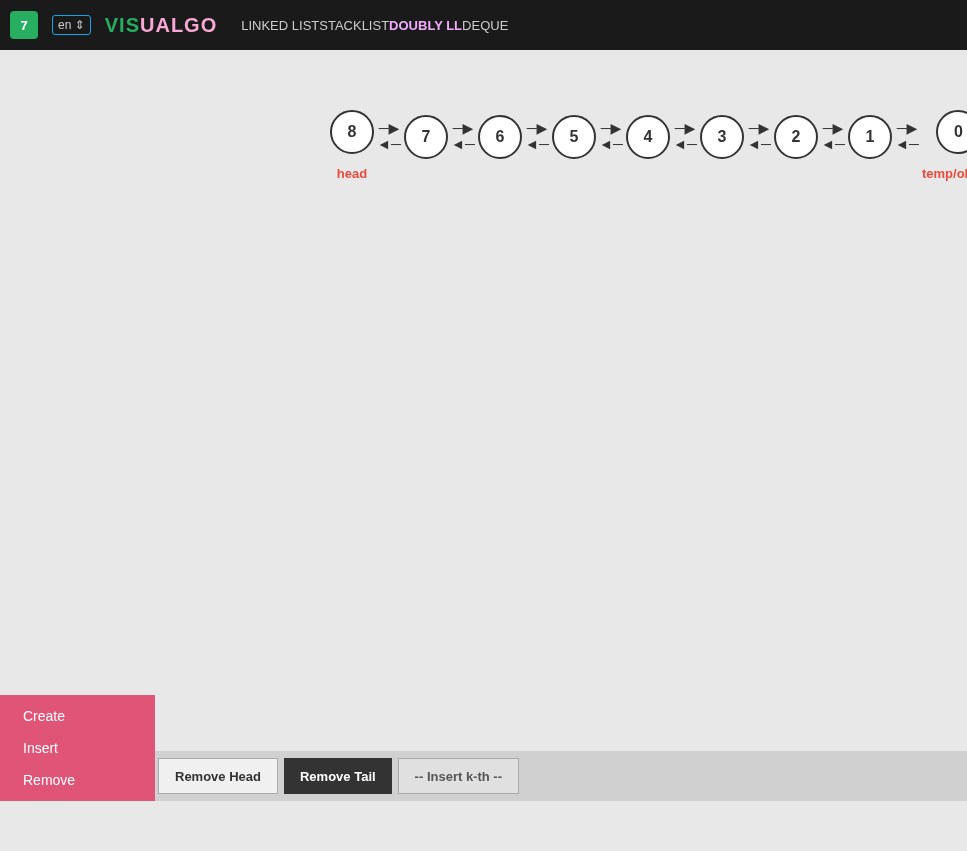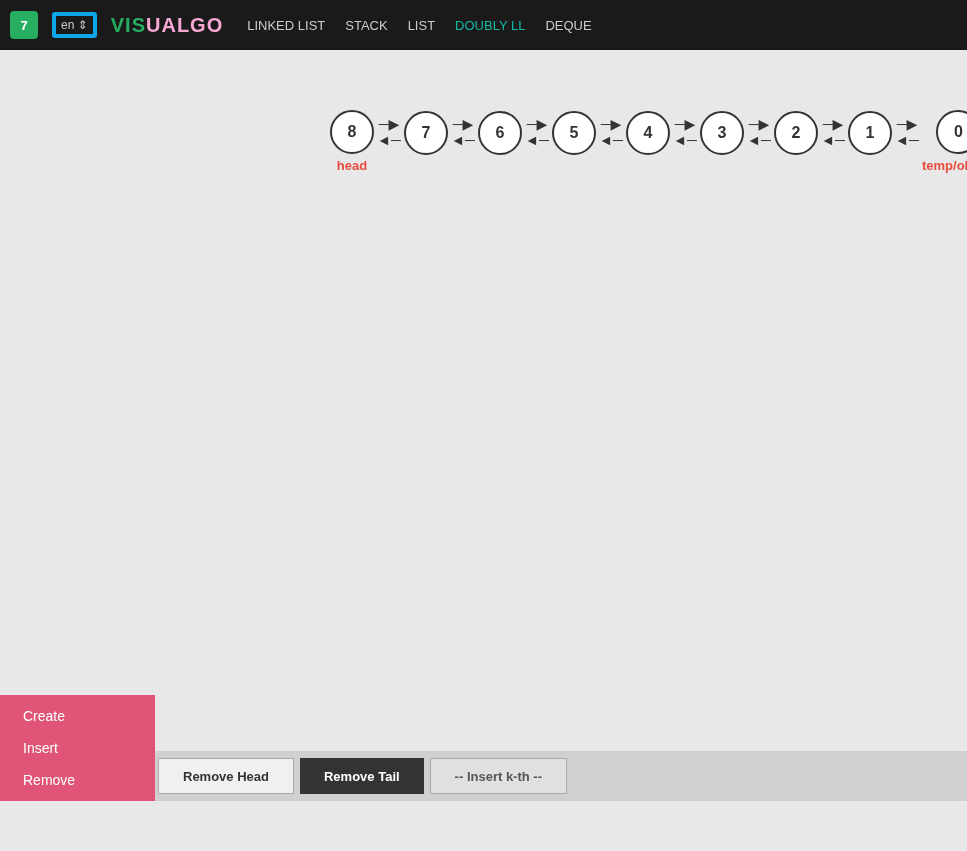--- a/index.html
+++ b/index.html
@@ -16,47 +16,46 @@
       gap: 14px;
     }
     #navbar .logo-box {
       width: 28px; height: 28px;
       background: #27ae60;
       border-radius: 4px;
       display: flex; align-items: center; justify-content: center;
       color: #fff; font-weight: bold; font-size: 13px;
     }
     #navbar .lang-box {
-      border: 4px solid #0ea5e9;
+      border: 1px solid #0ea5e9;
       color: #ccc;
       font-size: 12px;
       padding: 2px 5px;
       border-radius: 3px;
     }
     #navbar .brand {
       font-size: 20px;
       font-weight: bold;
       letter-spacing: 1px;
     }
     #navbar .brand span.vis { color: #27ae60; }
     #navbar .brand span.ualgo { color: #f9a8d4; }
     #navbar .nav-links {
       display: flex;
-      gap: 20px;
       margin-left: 10px;
     }
     #navbar .nav-links a {
       color: #ccc;
       text-decoration: none;
       font-size: 13px;
       font-weight: normal;
     }
     #navbar .nav-links a.active {
-      color: #14b8a6;
-      font-weight: normal;
+      color: #f0abfc;
+      font-weight: bold;
     }
 
     
     #canvas-area {
       width: 100%;
       height: 751px;
       background: #e8e8e8;
       position: relative;
     }
 
@@ -88,21 +87,21 @@
       font-size: 16px;
       font-weight: bold;
       color: #333;
       position: relative;
       z-index: 2;
     }
 
     .node-label {
       font-size: 13px;
       color: #e74c3c;
-      margin-top: 4px;
+      margin-top: 12px;
       font-weight: bold;
       white-space: nowrap;
     }
 
     
     .arrow-group {
       display: flex;
       flex-direction: column;
       align-items: center;
       justify-content: center;
@@ -142,21 +141,21 @@
       right: 0;
       height: 50px;
       background: #d0d0d0;
       display: flex;
       align-items: center;
       gap: 0;
     }
 
     .action-btn {
       height: 36px;
-      padding: 0 24px;
+      padding: 0 16px;
       border: none;
       font-size: 13px;
       font-weight: bold;
       cursor: pointer;
       margin: 0 3px;
     }
 
     .btn-light {
       background: #f0f0f0;
       color: #333;

